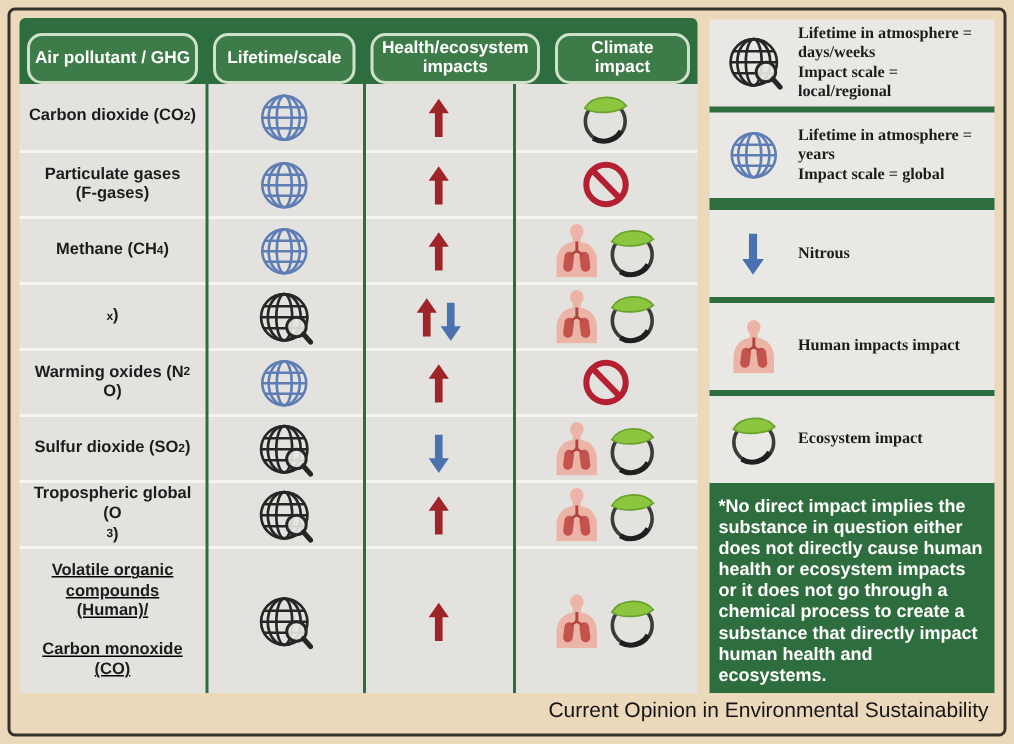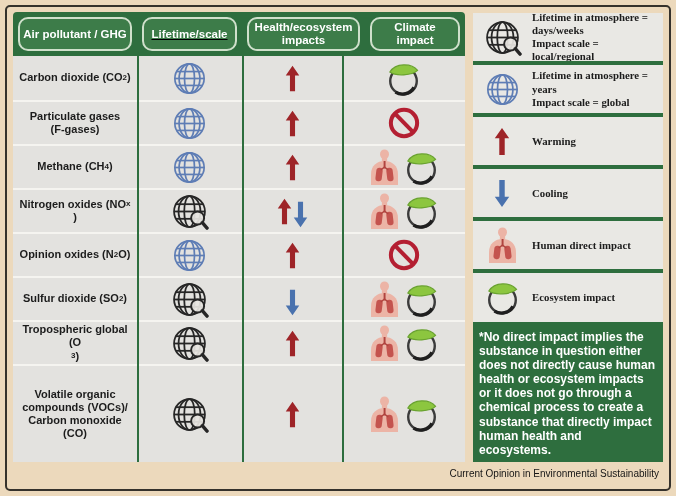--- a/index.html
+++ b/index.html
@@ -15,38 +15,38 @@
     display:flex; flex-direction:column;
     background:var(--page_bg);
   }
   .content { flex:1; display:flex; gap:8px; min-height:0; }
 
   
   .ptable { width:452px; display:flex; flex-direction:column; }
   .thead {
     height:44px; background:var(--accent_green);
     border-radius:4px 4px 0 0;
-    display:flex; align-items:center;
+    display:flex; align-items:flex-end;
   }
   .hcol { display:flex; align-items:center; justify-content:center; }
-  .hcol.c1 { width:124px; } .hcol.c2 { width:105px;text-decoration:underline; } .hcol.c3 { width:100px; } .hcol.c4 { flex:1; }
+  .hcol.c1 { width:124px; } .hcol.c2 { width:105px; } .hcol.c3 { width:100px; } .hcol.c4 { flex:1; }
   .pill {
     width:calc(100% - 10px); min-height:34px;
     background:var(--pill_green);
     border:2px solid var(--pill_border);
     border-radius:10px;
     color:#fff; font-weight:bold; font-size:11.5px; line-height:1.1;
     display:flex; align-items:center; justify-content:center; text-align:center;
     padding:2px 3px;
   }
   .tbody-wrap { flex:1; position:relative; background:var(--row_bg); }
   .tbody { position:absolute; inset:0; display:flex; flex-direction:column; }
   .t-row { height:44px; display:flex; align-items:stretch; }
   .t-row + .t-row { border-top:2px solid var(--row_sep); }
-  .t-row:last-child { flex:1; height:auto; }
+  .t-row:last-child { flex:1; height:auto;text-decoration:underline; }
   .t-cell { display:flex; align-items:center; justify-content:center; }
   .t-cell.c1 { width:124px; flex-direction:row; flex-wrap:wrap; text-align:center;
                font-weight:bold; font-size:11px; color:var(--text_dark);
                padding:2px 6px; line-height:1.2; display:block;
                align-content:center; display:flex;border-radius:16px; }
   .t-cell.c2 { width:105px; } .t-cell.c3 { width:100px; gap:1px; } .t-cell.c4 { flex:1; gap:2px; }
   .t-cell sub { font-size:8px; line-height:0; }
   .vline { position:absolute; top:0; bottom:0; width:2px; background:var(--accent_green); }
   .vline.v1 { left:124px; } .vline.v2 { left:229px; } .vline.v3 { left:329px; }
 
@@ -57,21 +57,21 @@
   .lsec .ltext { font-weight:bold; font-size:10.8px; line-height:1.22; color:var(--text_dark);font-family:Liberation Serif, serif; }
   .ldiv { height:4px; background:var(--accent_green); flex-shrink:0; }
   .footnote {
     background:var(--footnote_bg); color:var(--footnote_text);
     font-weight:bold; font-size:12px; line-height:1.18;
     padding:4px 6px 5px 6px; flex-shrink:0;
   }
 
   
   .caption-bar { height:22px; display:flex; align-items:center; justify-content:flex-end; padding-right:4px; }
-  .caption { font-size:10px; color:#161616; }
+  .caption { font-size:14px; color:#161616; }
 
   
   .ic { display:block; flex-shrink:0; }
   .ic-globe-global { width:37px; height:37px; color:var(--globe_blue); }
   .ic-globe-local  { width:39px; height:39px; color:var(--globe_black); }
   .ic-warming { width:15px; height:29px; color:var(--warming_red); }
   .ic-cooling { width:15px; height:29px; color:var(--cooling_blue); }
   .t-cell .ic-cooling { margin-top:6px; }
   .ic-health { width:33px; height:36px; }
   .ic-ecosystem { width:37px; height:37px; }
@@ -212,21 +212,20 @@
                   <svg class="ic ic-health" viewBox="0 0 44 48">
                     <use href="#sym-health"></use>
                   </svg>
                   <svg class="ic ic-ecosystem" viewBox="0 0 46 46">
                     <use href="#sym-ecosystem"></use>
                   </svg>
                 </div>
               </div>
               <div class="t-row">
                 <div class="t-cell c1">
-                  <span>Nitrogen oxides (NO</span>
                   <sub>x</sub>
                   <span>)</span>
                 </div>
                 <div class="t-cell c2">
                   <svg class="ic ic-globe-local" viewBox="0 0 48 48">
                     <use href="#sym-globe-local"></use>
                   </svg>
                 </div>
                 <div class="t-cell c3">
                   <svg class="ic ic-warming" viewBox="0 0 20 36">
@@ -240,21 +239,21 @@
                   <svg class="ic ic-health" viewBox="0 0 44 48">
                     <use href="#sym-health"></use>
                   </svg>
                   <svg class="ic ic-ecosystem" viewBox="0 0 46 46">
                     <use href="#sym-ecosystem"></use>
                   </svg>
                 </div>
               </div>
               <div class="t-row">
                 <div class="t-cell c1">
-                  <span>Opinion oxides (N</span>
+                  <span>Warming oxides (N</span>
                   <sub>2</sub>
                   <span>O)</span>
                 </div>
                 <div class="t-cell c2">
                   <svg class="ic ic-globe-global" viewBox="0 0 48 48">
                     <use href="#sym-globe-global"></use>
                   </svg>
                 </div>
                 <div class="t-cell c3">
                   <svg class="ic ic-warming" viewBox="0 0 20 36">
@@ -314,21 +313,21 @@
                   </svg>
                   <svg class="ic ic-ecosystem" viewBox="0 0 46 46">
                     <use href="#sym-ecosystem"></use>
                   </svg>
                 </div>
               </div>
               <div class="t-row">
                 <div class="t-cell c1">
                   <span>Volatile organic</span>
                   <br>
-                  <span>compounds (VOCs)/</span>
+                  <span>compounds (Human)/</span>
                   <br>
                   <span>Carbon monoxide (CO)</span>
                 </div>
                 <div class="t-cell c2">
                   <svg class="ic ic-globe-local" viewBox="0 0 48 48">
                     <use href="#sym-globe-local"></use>
                   </svg>
                 </div>
                 <div class="t-cell c3">
                   <svg class="ic ic-warming" viewBox="0 0 20 36">
@@ -364,45 +363,37 @@
           <div class="ldiv"></div>
           <div class="lsec">
             <div class="icon-box">
               <svg class="ic ic-globe-global" viewBox="0 0 48 48">
                 <use href="#sym-globe-global"></use>
               </svg>
             </div>
             <div class="ltext">Lifetime in atmosphere = years<br>Impact scale = global</div>
           </div>
           <div class="ldiv"></div>
-          <div class="lsec">
-            <div class="icon-box">
-              <svg class="ic ic-warming" viewBox="0 0 20 36">
-                <use href="#sym-warming"></use>
-              </svg>
-            </div>
-            <div class="ltext">Warming</div>
-          </div>
           <div class="ldiv"></div>
           <div class="lsec">
             <div class="icon-box">
               <svg class="ic ic-cooling" viewBox="0 0 20 36">
                 <use href="#sym-cooling"></use>
               </svg>
             </div>
-            <div class="ltext">Cooling</div>
+            <div class="ltext">Nitrous</div>
           </div>
           <div class="ldiv"></div>
           <div class="lsec">
             <div class="icon-box">
               <svg class="ic ic-health" viewBox="0 0 44 48">
                 <use href="#sym-health"></use>
               </svg>
             </div>
-            <div class="ltext">Human direct impact</div>
+            <div class="ltext">Human impacts impact</div>
           </div>
           <div class="ldiv"></div>
           <div class="lsec">
             <div class="icon-box">
               <svg class="ic ic-ecosystem" viewBox="0 0 46 46">
                 <use href="#sym-ecosystem"></use>
               </svg>
             </div>
             <div class="ltext">Ecosystem impact</div>
           </div>

